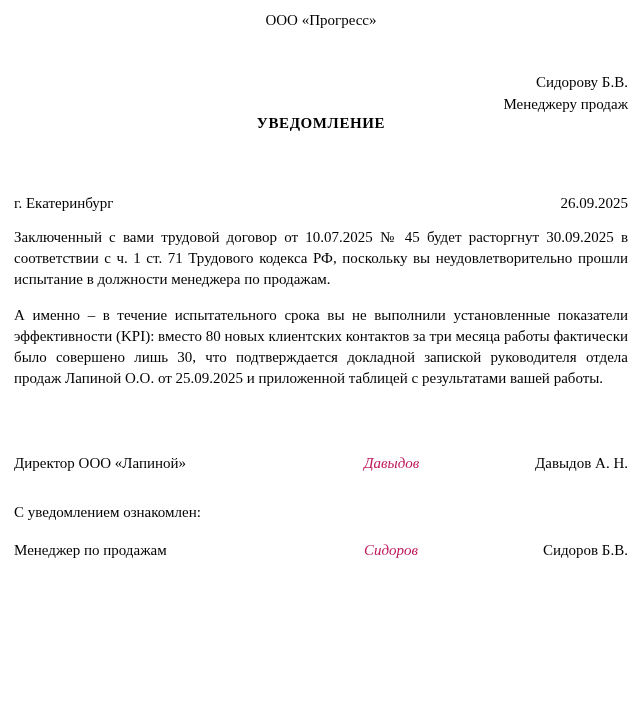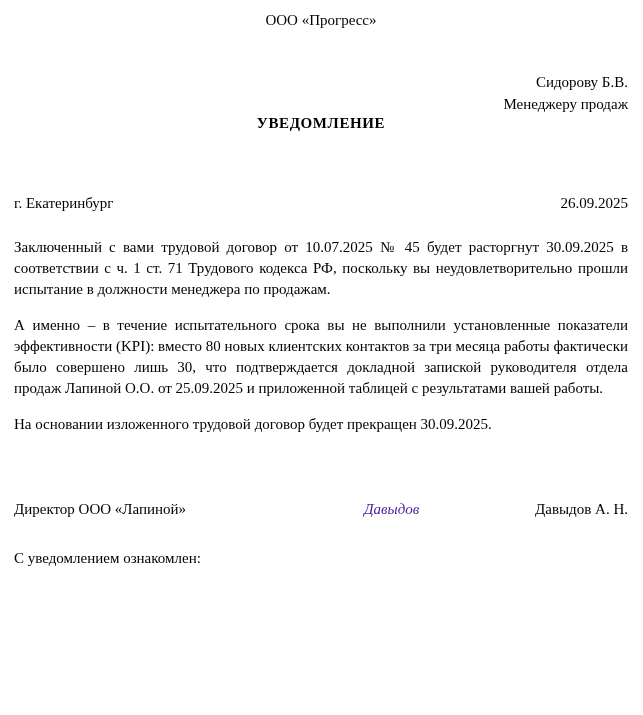--- a/index.html
+++ b/index.html
@@ -70,21 +70,21 @@
 
   
   .para {
     text-align: justify;
     text-justify: inter-word;
     font-size: 15px;
     line-height: 21px;
     margin-top: 9px;
     hyphens: none;
   }
-  .para:first-of-type { margin-top: 24px; }
+  .para:first-of-type { margin-top: 14px; }
   .para-last { text-align: left; }
 
   
   .sign-block {
     margin-top: 64px;
   }
   .sign-row {
     display: flex;
     align-items: baseline;
     font-size: 15px;
@@ -92,21 +92,21 @@
   }
   .sign-role {
     width: 350px;
     flex: 0 0 350px;
     text-align: left;
   }
   .sign-mark {
     flex: 1 1 auto;
     text-align: left;
     font-style: italic;
-    color: #4c1d95;
+    color: #be185d;
     font-size: 15px;
   }
   .sign-name {
     flex: 0 0 auto;
     text-align: center;
     white-space: nowrap;
   }
 
   .ack-intro {
     margin-top: 28px;
@@ -134,29 +134,33 @@
 
     <div class="city-date">
       <span class="city">г. Екатеринбург</span>
       <span class="date">26.09.2025</span>
     </div>
 
     <p class="para">Заключенный с вами трудовой договор от 10.07.2025 № 45 будет расторгнут 30.09.2025 в соответствии с ч. 1 ст. 71 Трудового кодекса РФ, поскольку вы неудовлетворительно прошли испытание в должности менеджера по продажам.</p>
 
     <p class="para">А именно – в течение испытательного срока вы не выполнили установленные показатели эффективности (KPI): вместо 80 новых клиентских контактов за три месяца работы фактически было совершено лишь 30, что подтверждается докладной запиской руководителя отдела продаж Лапиной О.О. от 25.09.2025 и приложенной таблицей с результатами вашей работы.</p>
 
-    <p class="para para-last">На основании изложенного трудовой договор будет прекращен 30.09.2025.</p>
 
     <div class="sign-block">
 
       <div class="sign-row">
         <span class="sign-role">Директор ООО «Лапиной»</span>
         <span class="sign-mark">Давыдов</span>
         <span class="sign-name">Давыдов А. Н.</span>
       </div>
 
       <div class="ack-intro">С уведомлением ознакомлен:</div>
 
+      <div class="sign-row ack-row">
+        <span class="sign-role">Менеджер по продажам</span>
+        <span class="sign-mark">Сидоров</span>
+        <span class="sign-name">Сидоров Б.В.</span>
+      </div>
 
     </div>
 
   </div>
 </div>
 
 </body></html>

